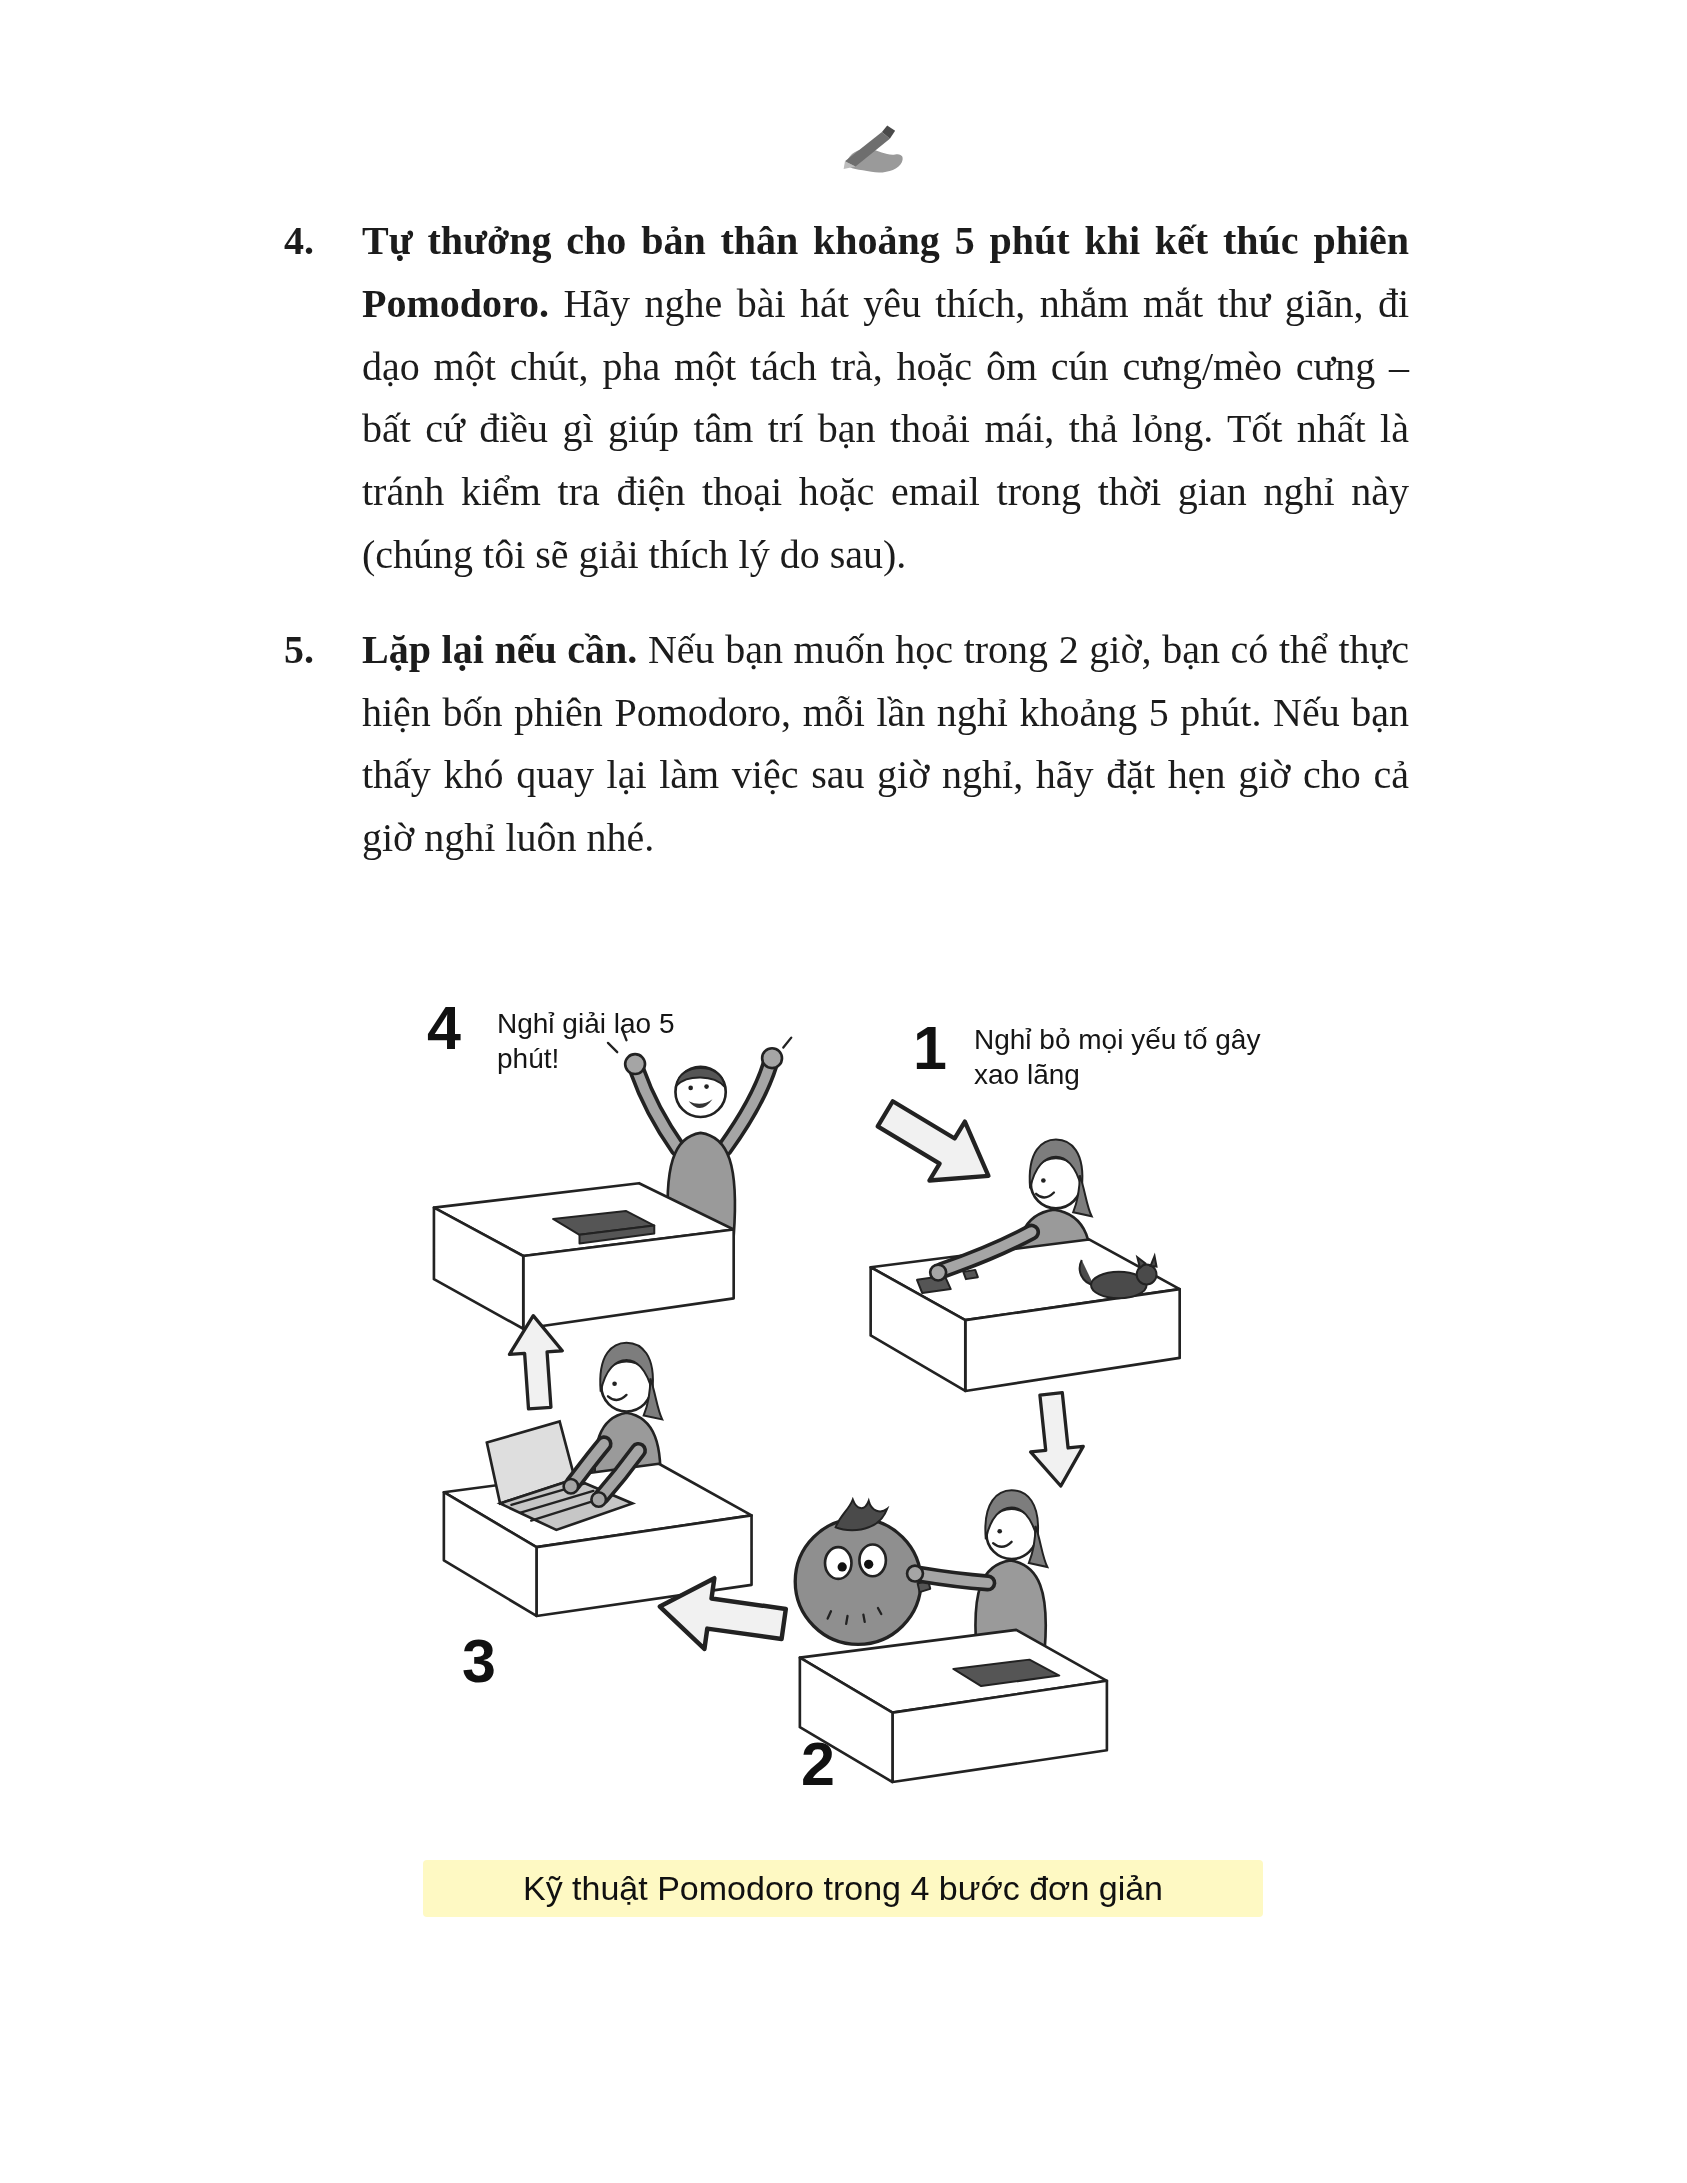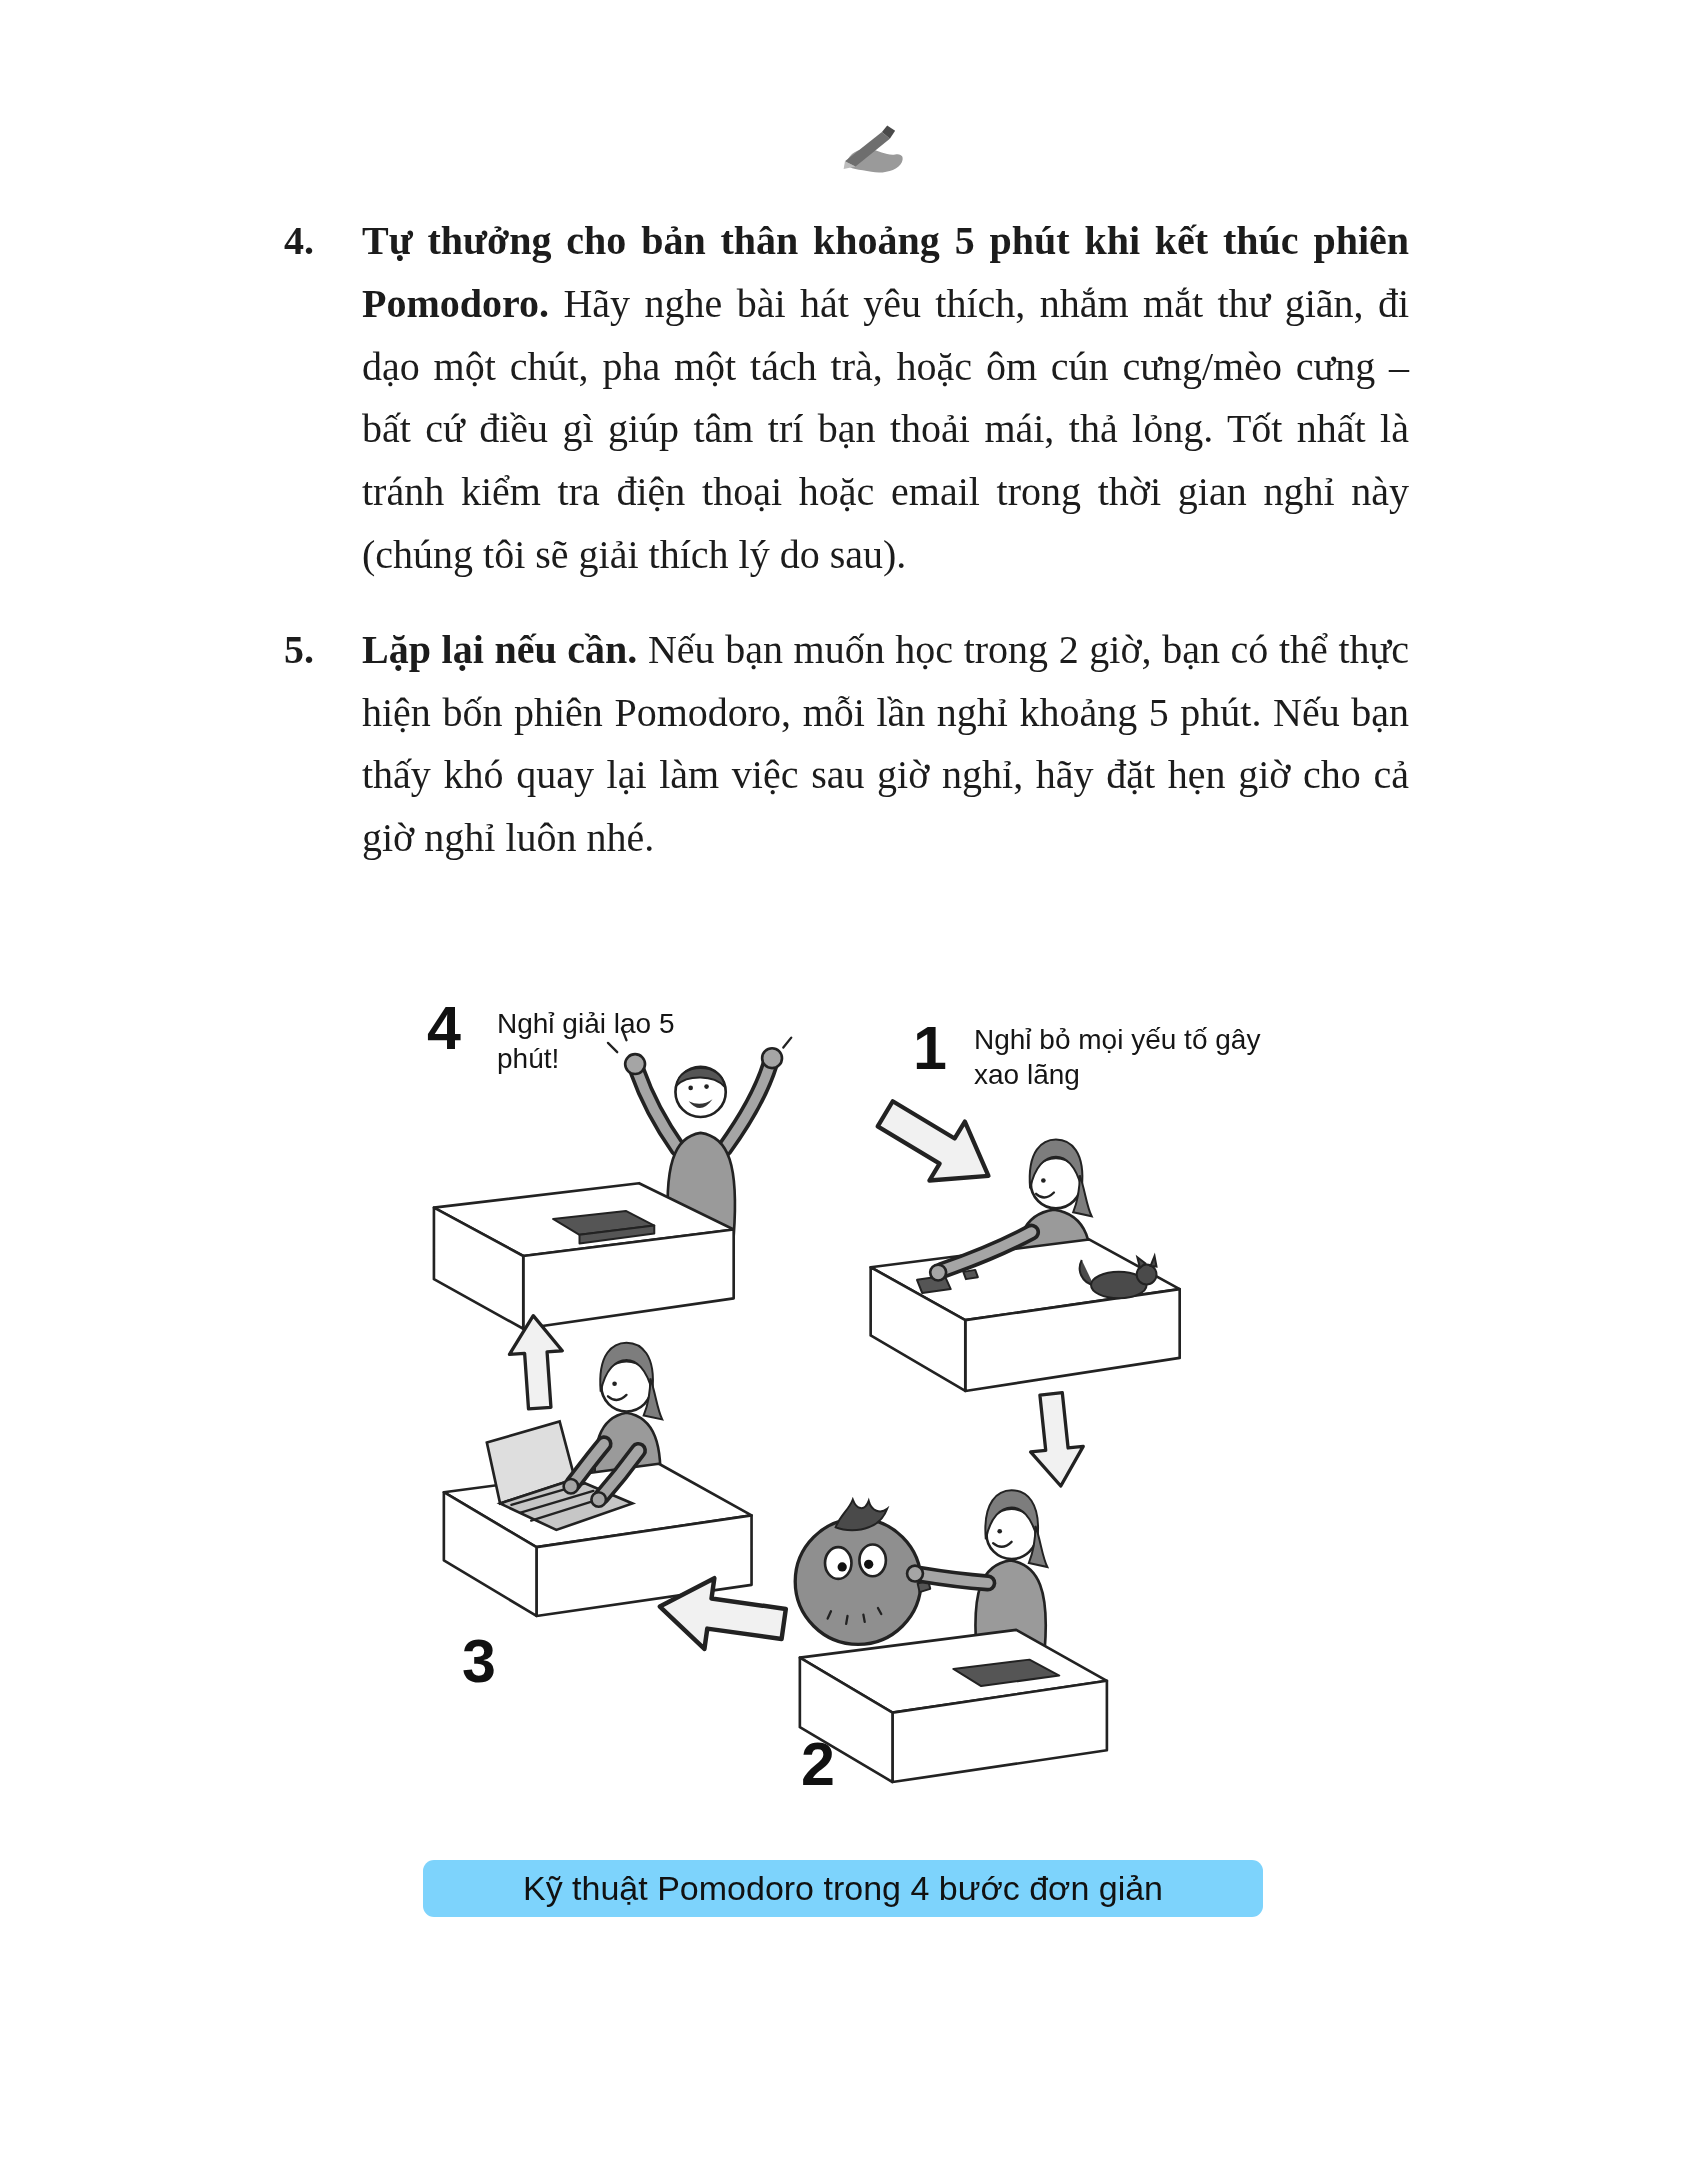--- a/index.html
+++ b/index.html
@@ -44,21 +44,21 @@
     position:absolute;font-family:"Liberation Sans", sans-serif;
     font-size:28px;line-height:1.26;color:#151515;
   }
   .n4{left:23px;top:12px;} .l4{left:93px;top:20px;width:218px;}
   .n1{left:509px;top:32px;} .l1{left:570px;top:36px;width:311px;}
   .n3{left:58px;top:645px;} .l3{left:128px;top:654px;width:225px;}
   .n2{left:397px;top:748px;} .l2{left:462px;top:762px;width:423px;}
   
   .caption{
     position:absolute;left:423px;top:1860px;width:840px;height:57px;
-    background:#7dd3fc;border-radius:11px;
+    background:#fef9c3;border-radius:4px;
     display:flex;align-items:center;justify-content:center;
     font-family:"Liberation Sans", sans-serif;font-size:34px;color:#111;
   }
   
   .face{fill:#ffffff;stroke:#222;stroke-width:4;stroke-linejoin:round;}
   .gray{fill:#9a9a9a;stroke:#222;stroke-width:4;stroke-linejoin:round;}
   .dark{fill:#555;stroke:#222;stroke-width:3;stroke-linejoin:round;}
   .ln{stroke:#222;stroke-width:3.5;fill:none;stroke-linecap:round;}
   .limb-o{stroke:#222;stroke-width:26;stroke-linecap:round;fill:none;}
   .limb-i{stroke:#a5a5a5;stroke-width:15;stroke-linecap:round;fill:none;}

